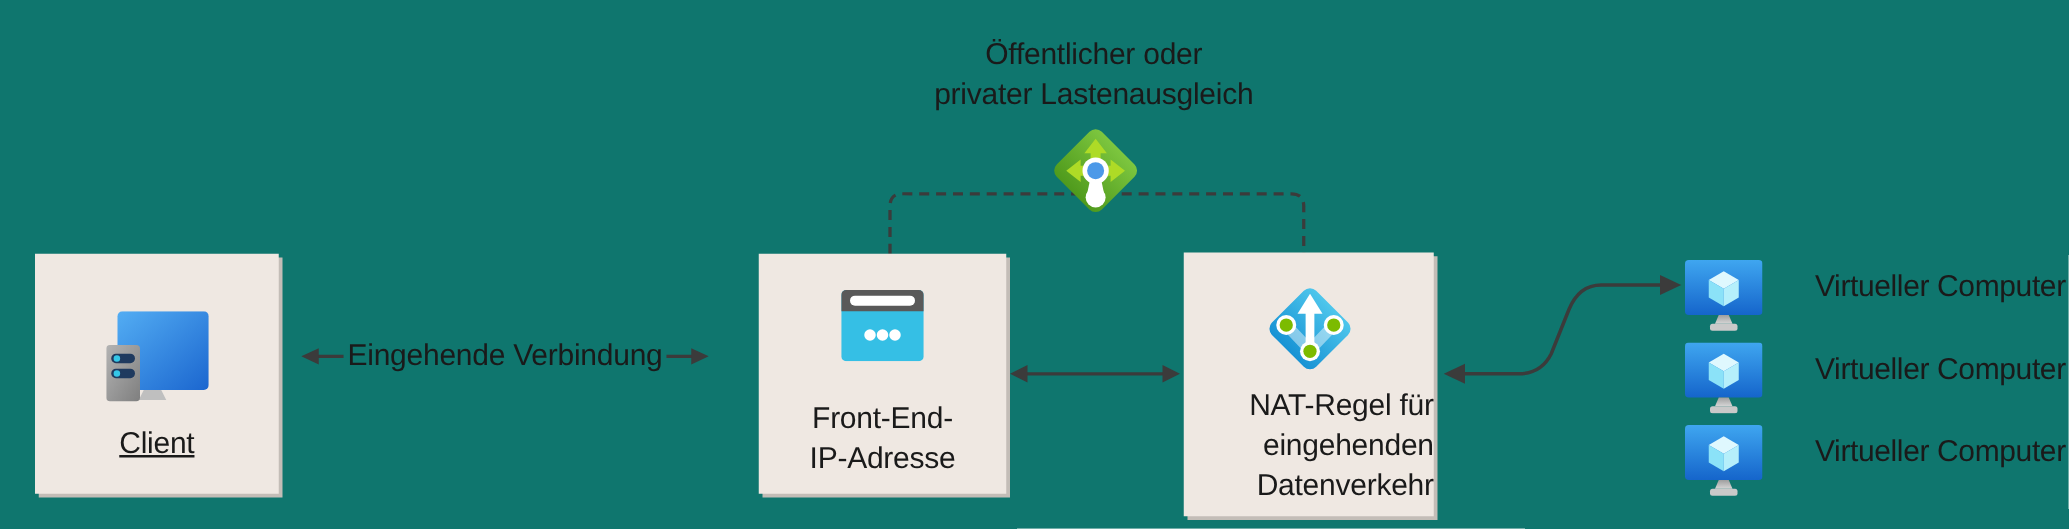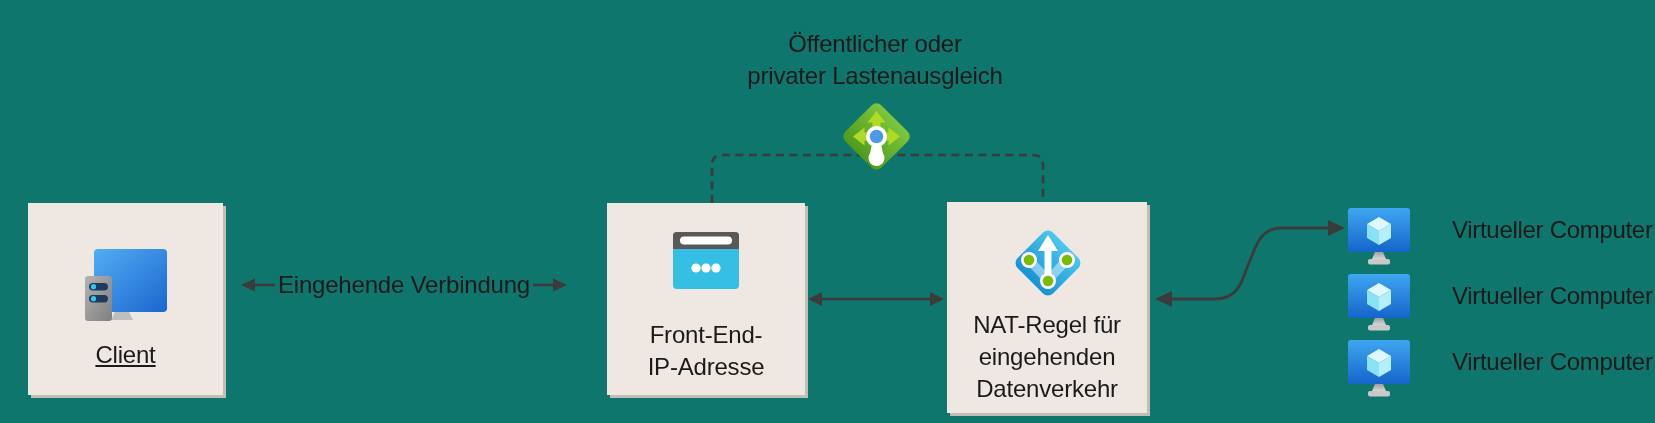--- a/index.html
+++ b/index.html
@@ -148,21 +148,21 @@
       <path d="M17 33 L36 53 L55 33" fill="none" stroke="#ffffff" stroke-opacity="0.45" stroke-width="9" stroke-linecap="round" stroke-linejoin="round"></path>
       <rect x="32.5" y="22" width="7" height="32" fill="#ffffff"></rect>
       <path d="M36 8 L26 24 H46 Z" fill="#ffffff"></path>
       <circle cx="17" cy="33" r="8" fill="#ffffff"></circle>
         <circle cx="17" cy="33" r="5.3" fill="#7CBB00"></circle>
       <circle cx="55" cy="33" r="8" fill="#ffffff"></circle>
         <circle cx="55" cy="33" r="5.3" fill="#7CBB00"></circle>
       <circle cx="36" cy="54" r="8" fill="#ffffff"></circle>
         <circle cx="36" cy="54" r="5.3" fill="#7CBB00"></circle>
     </svg>
-    <div class="box-label" style="bottom:8px;">NAT-Regel für
+    <div class="box-label" style="bottom:8px;text-align:right;">NAT-Regel für
 eingehenden
 Datenverkehr</div>
   </div>
 
   <svg class="abs" style="left:1145px;top:215px;" width="205" height="100" viewBox="0 0 205 100">
     <path d="M 26 84 H 70 Q 88 84 96 68 L 110 33 Q 118 13 136 13 H 184" fill="none" stroke="#3b3b3b" stroke-width="2.8"></path>
     <path d="M10 84 L27 76 V92 Z" fill="#3b3b3b"></path>
     <path d="M200 13 L183 5 V21 Z" fill="#3b3b3b"></path>
   </svg>
 

